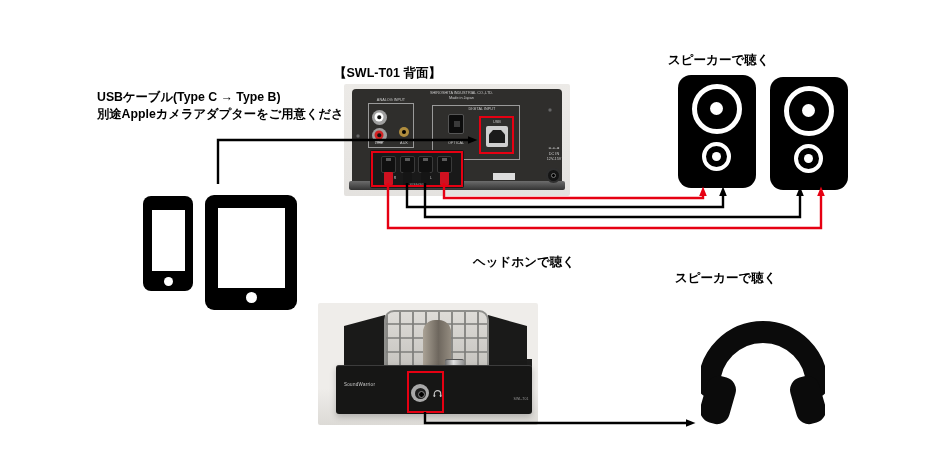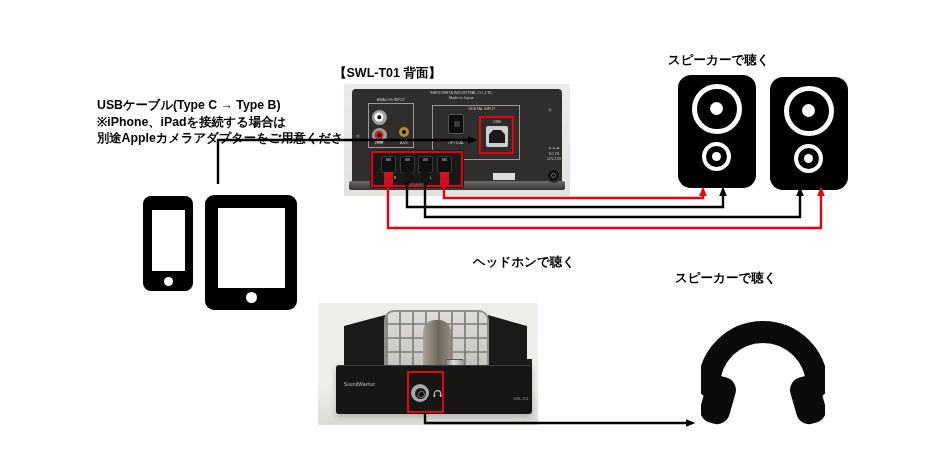--- a/index.html
+++ b/index.html
@@ -62,23 +62,22 @@
   .wire-red { stroke:var(--accent,#e60012); }
   .ah-black { fill:#000; }
   .ah-red { fill:var(--accent,#e60012); }
 </style>
 </head>
 <body>
 
 <div id="canvas">
 
 
-  <div class="note" style="left:97px; top:89px;margin-top:8px;">
+  <div class="note" style="left:97px; top:89px;">
     <div>USBケーブル(Type C → Type B)</div>
-    <div>※iPhone、iPadを接続する場合は</div>
     <div>別途Appleカメラアダプターをご用意ください。</div>
   </div>
 
   <div class="lbl" style="left:310px; top:65px;margin-left:24px;">【SWL-T01 背面】</div>
   <div class="lbl" style="left:668px; top:52px;text-align:center;">スピーカーで聴く</div>
   <div class="lbl" style="left:473px; top:254px;">ヘッドホンで聴く</div>
   <div class="lbl" style="left:675px; top:270px;">スピーカーで聴く</div>
 
   <div class="device" style="left:143px; top:196px; width:50px; height:95px; border-radius:8px;">
     <div class="screen" style="left:9px; top:14px; width:33px; height:61px;"></div>

